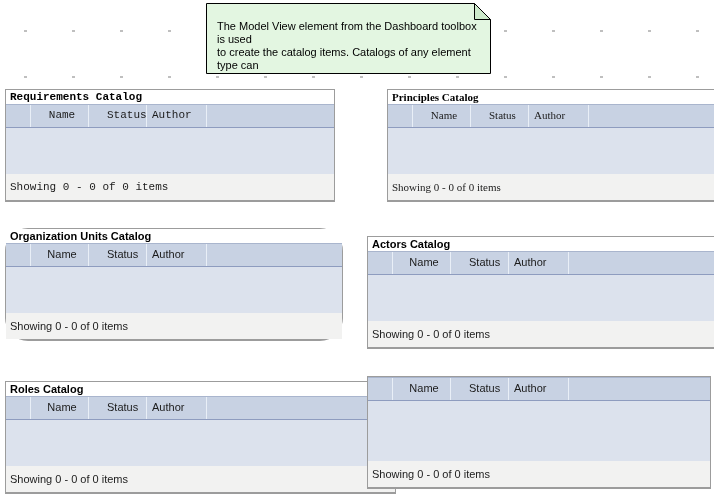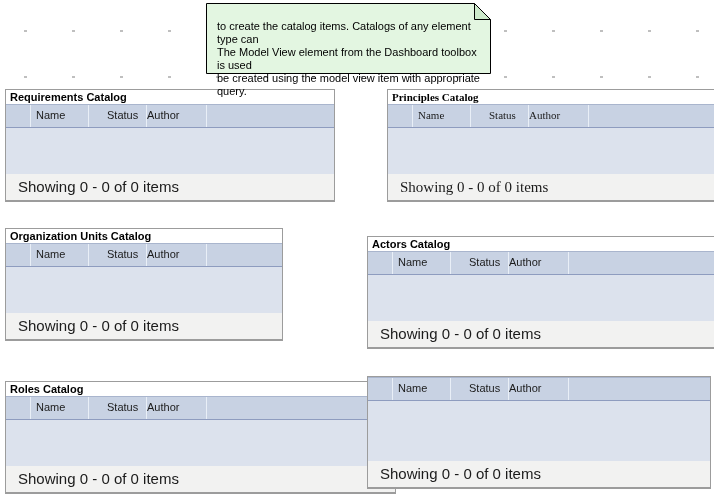--- a/index.html
+++ b/index.html
@@ -83,63 +83,62 @@
     color: #1b1b1b;
   }
   .panel-header .col {
     line-height: 21px;
     box-sizing: border-box;
     white-space: nowrap;
     overflow: hidden;
   }
   .col-sep { border-left: 1px solid var(--header-sep, #e9eff7); }
   .col-icon   { width: 24px; }
-  .col-name   { width: 58px; padding-left: 5px; }
+  .col-name   { width: 58px; padding-left: 5px; text-align: center; }
   .col-status { width: 58px; padding-left: 18px; }
-  .col-author { width: 60px; }
+  .col-author { width: 60px; padding-left: 5px; }
   .col-fill   { flex: 1; }
   .panel-body {
     flex: 1;
     background: var(--body-bg, #dce2ed);
   }
   .panel-footer {
     height: 26px;
     line-height: 26px;
-    padding-left: 12px;
+    padding-left: 4px;
     background: var(--footer-bg, #f2f2f1);
-    font-size: 15px;
+    font-size: 11px;
     color: #1b1b1b;
     white-space: nowrap;
   }
 
   
-  #panel-0 { left: 5px;   top: 89px;  width: 330px; }
+  #panel-0 { left: 5px;   top: 89px;  width: 330px; font-family: Liberation Mono, monospace; }
   #panel-1 { left: 387px; top: 89px;  width: 413px; font-family: Liberation Serif, serif; }
-  #panel-2 { left: 5px;   top: 228px; width: 278px; }
+  #panel-2 { left: 5px;   top: 228px; width: 338px; border-radius: 23px; }
   #panel-3 { left: 367px; top: 236px; width: 402px; }
   #panel-4 { left: 5px;   top: 381px; width: 391px; }
   #panel-5 { left: 367px; top: 376px; width: 344px; }
 </style>
 </head>
 <body>
 
 <div id="canvas">
 
   <div id="dots-row-1" class="dots-row"></div>
   <div id="dots-row-2" class="dots-row"></div>
 
   <div class="note">
     <svg width="285" height="71" viewBox="0 0 285 71">
       <path class="note-body-path" d="M0.5,0.5 H268.5 L284.5,16.5 V70.5 H0.5 Z"></path>
       <path class="note-fold-path" d="M268.5,0.5 V16.5 H284.5 Z"></path>
     </svg>
     <div class="note-text">
+      <div>The Model View element from the Dashboard toolbox is used</div>
       <div>to create the catalog items. Catalogs of any element type can</div>
-      <div>The Model View element from the Dashboard toolbox is used</div>
-      <div>be created using the model view item with appropriate query.</div>
     </div>
   </div>
 
   <div id="panel-0" class="panel">
     <div class="panel-title">Requirements Catalog</div>
     <div class="panel-header">
       <span class="col col-icon"></span>
       <span class="col col-name col-sep">Name</span>
       <span class="col col-status col-sep">Status</span>
       <span class="col col-author col-sep">Author</span>

